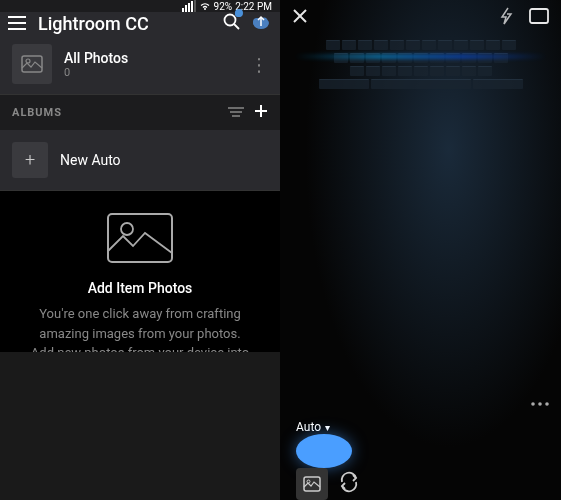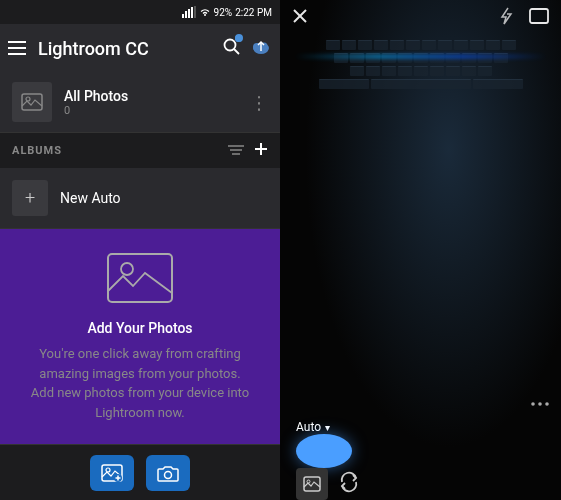--- a/index.html
+++ b/index.html
@@ -8,22 +8,22 @@
       height: 500px;
       display: flex;
       font-family: 'Roboto', Arial, sans-serif;
       overflow: hidden;
       background: #1a1a1a;
     }
 
     
     .left-panel {
       width: 280px;
-      height: 500px;
-      background: #4c1d95;
+      height: 352px;
+      background: #000000;
       display: flex;
       flex-direction: column;
       overflow: hidden;
       flex-shrink: 0;
     }
 
     
     .status-bar {
       height: 24px;
       background: #1c1c1e;
@@ -495,21 +495,21 @@
   </div>
 
   <div class="empty-state">
     <div class="empty-state-icon">
       <svg width="70" height="55" viewBox="0 0 70 55">
         <rect x="3" y="3" width="64" height="48" rx="4" stroke="#aaa" stroke-width="2" fill="none"></rect>
         <circle cx="22" cy="18" r="6" stroke="#aaa" stroke-width="1.8" fill="none"></circle>
         <polyline points="3,40 18,25 28,35 40,22 67,42" stroke="#aaa" stroke-width="1.8" fill="none"></polyline>
       </svg>
     </div>
-    <div class="empty-state-title">Add Your Photos</div>
+    <div class="empty-state-title">Add Item Photos</div>
     <div class="empty-state-desc">You're one click away from crafting amazing images from your photos. Add new photos from your device into Lightroom now.</div>
   </div>
 
   <div class="bottom-bar">
     <div class="bottom-btn">
       <svg width="22" height="18" viewBox="0 0 22 18">
         <rect x="1" y="1" width="20" height="16" rx="2" stroke="#fff" stroke-width="1.5" fill="none"></rect>
         <circle cx="7" cy="6" r="2" stroke="#fff" stroke-width="1.2" fill="none"></circle>
         <polyline points="1,13 6,8 10,12 14,7 21,13" stroke="#fff" stroke-width="1.2" fill="none"></polyline>
 

